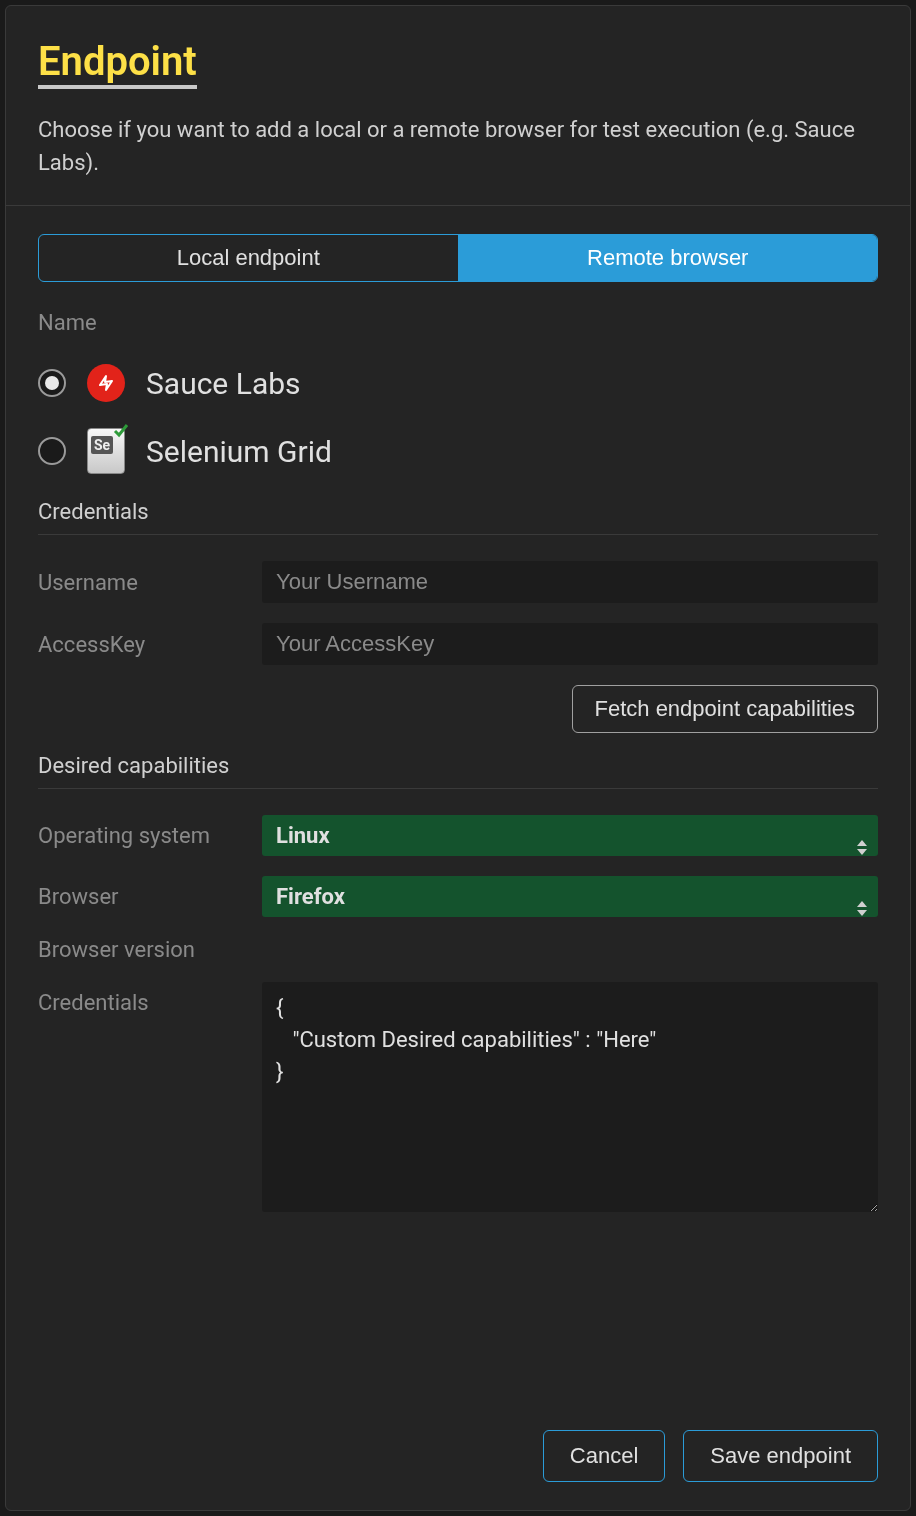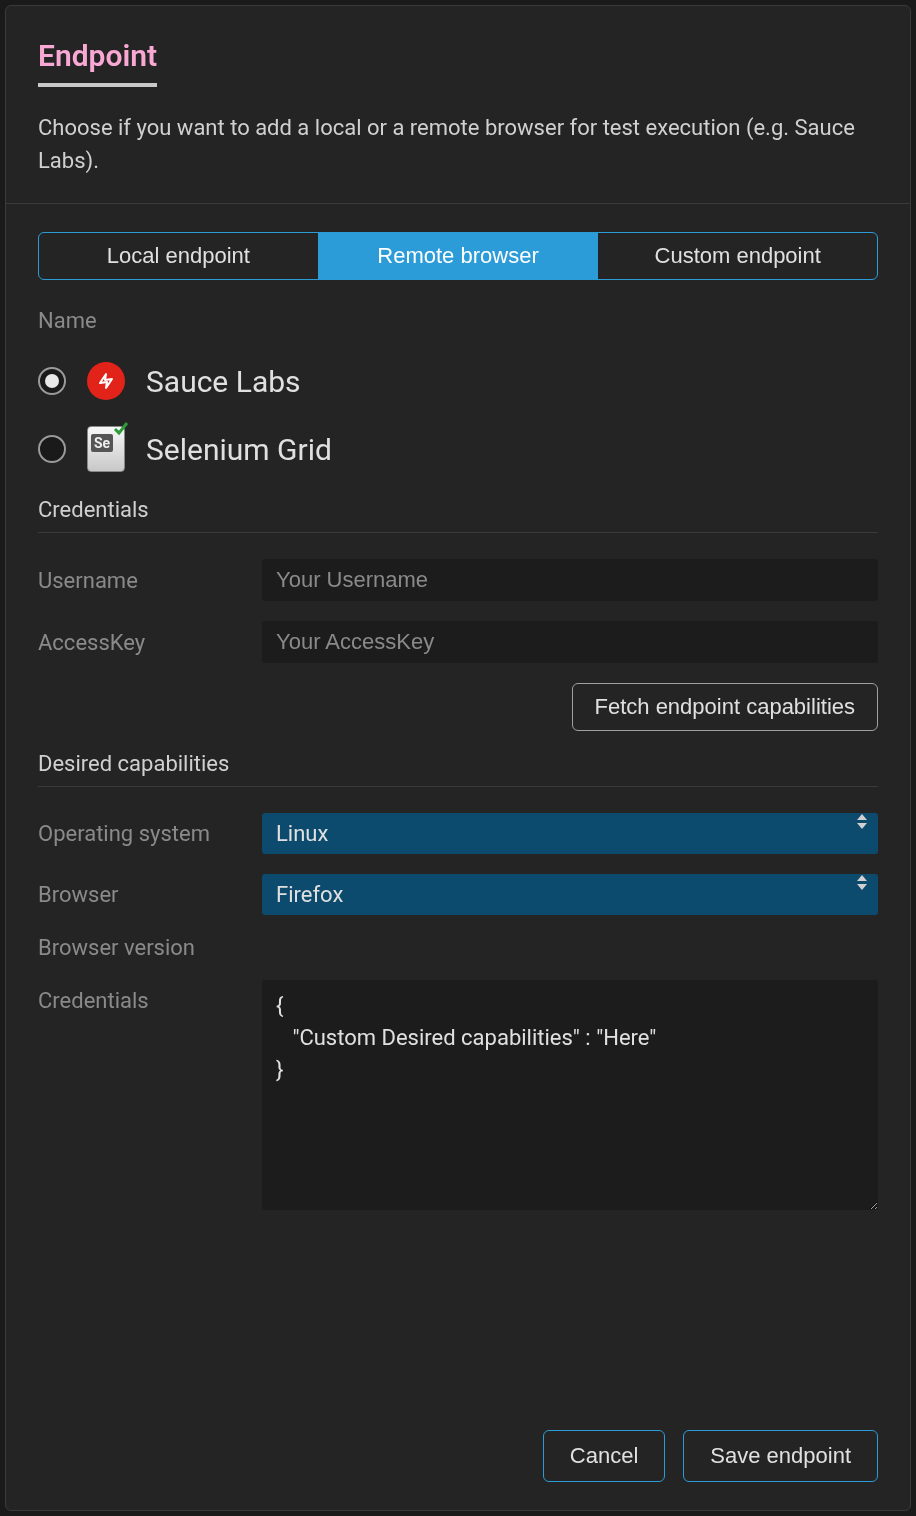--- a/index.html
+++ b/index.html
@@ -19,27 +19,26 @@
       margin: 5px;
       height: 1506px;
       display: flex;
       flex-direction: column;
     }
     .header {
       padding: 32px 32px 26px 32px;
       border-bottom: 1px solid #3a3a3a;
     }
     .title {
-      font-size: 30px;
+      font-size: 40px;
       font-weight: 600;
-      color: #f9a8d4;
+      color: #fde047;
       margin-bottom: 8px;
       display: inline-block;
       border-bottom: 4px solid #c8c8c8;
-      padding-bottom: 10px;
     }
     .subtitle {
       font-size: 22px;
       color: #d0d0d0;
       line-height: 1.5;
       margin-top: 16px;
     }
     .body {
       padding: 28px 32px 20px 32px;
       flex: 1;
@@ -167,24 +166,25 @@
     }
     .fetch-row {
       display: flex;
       justify-content: flex-end;
       margin-top: 8px;
       margin-bottom: 8px;
     }
     .select-wrap {
       flex: 1;
       position: relative;
-      background: #0c4a6e;
+      background: #14532d;
       border-radius: 3px;
       display: flex;
-      align-items: flex-start;
+      align-items: flex-end;
+      font-weight: bold;
     }
     .select-value {
       flex: 1;
       font-size: 22px;
       color: #e0e0e0;
       padding: 8px 14px;
     }
     .select-arrows {
       position: absolute;
       right: 10px;
@@ -252,21 +252,20 @@
   <div class="header">
     <div class="title">Endpoint</div>
     <div class="subtitle">Choose if you want to add a local or a remote browser for test execution (e.g. Sauce Labs).</div>
   </div>
 
   <div class="body">
 
     <div class="tab-group">
       <button class="tab">Local endpoint</button>
       <button class="tab active">Remote browser</button>
-      <button class="tab">Custom endpoint</button>
     </div>
 
     <div class="form-row">
       <div class="form-label">Name</div>
     </div>
 
     <div class="radio-row">
       <div class="radio-outer selected"></div>
       <div class="radio-icon">
         <div class="sauce-circle">

